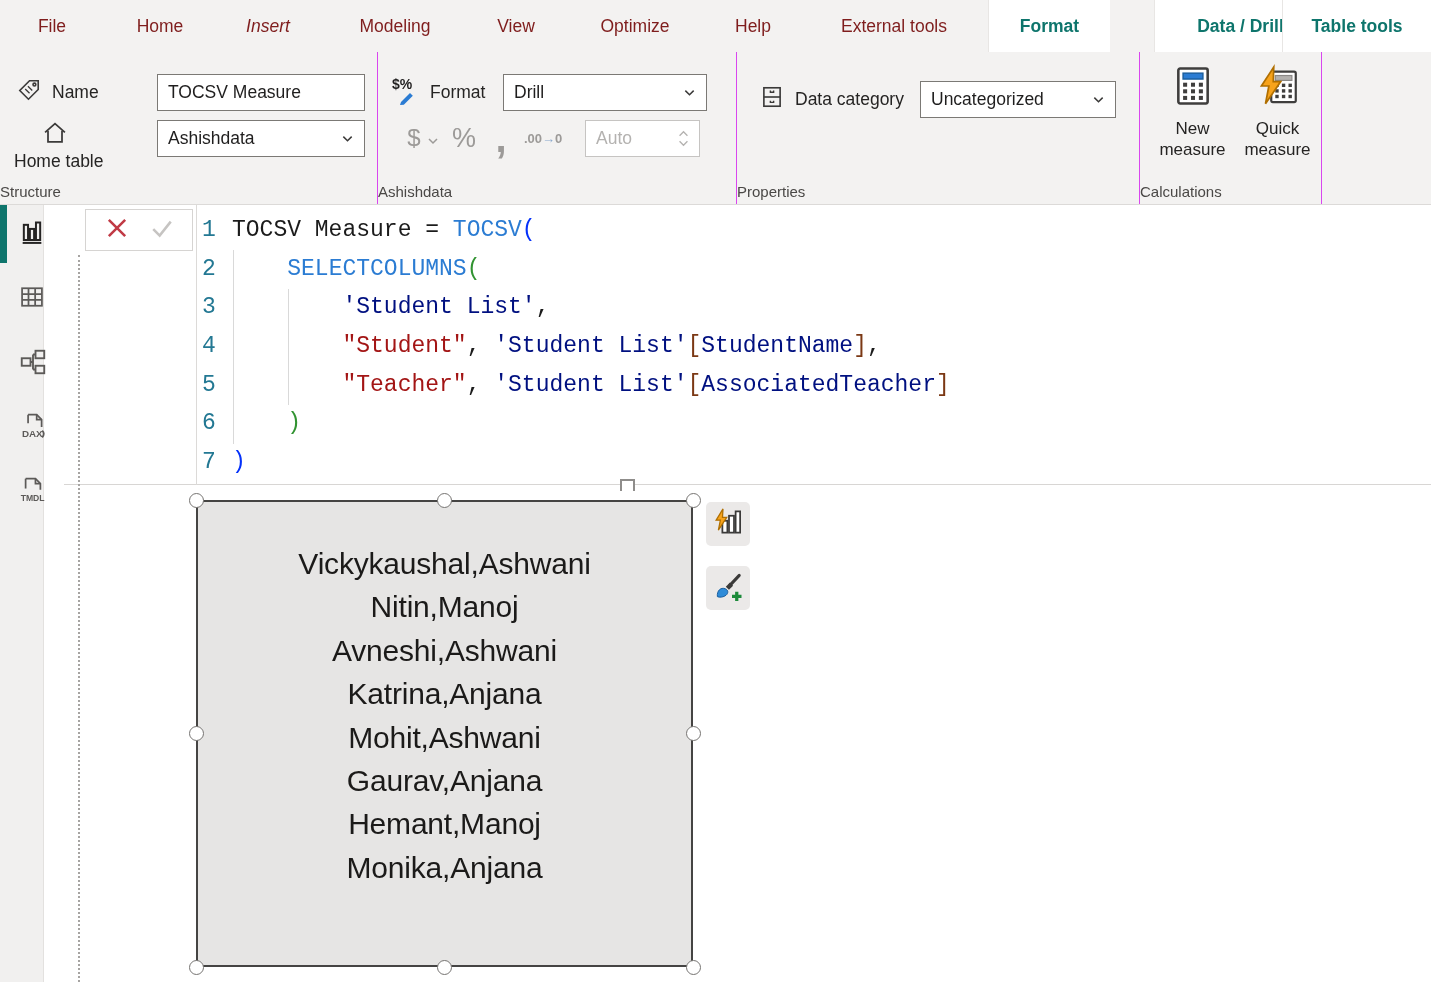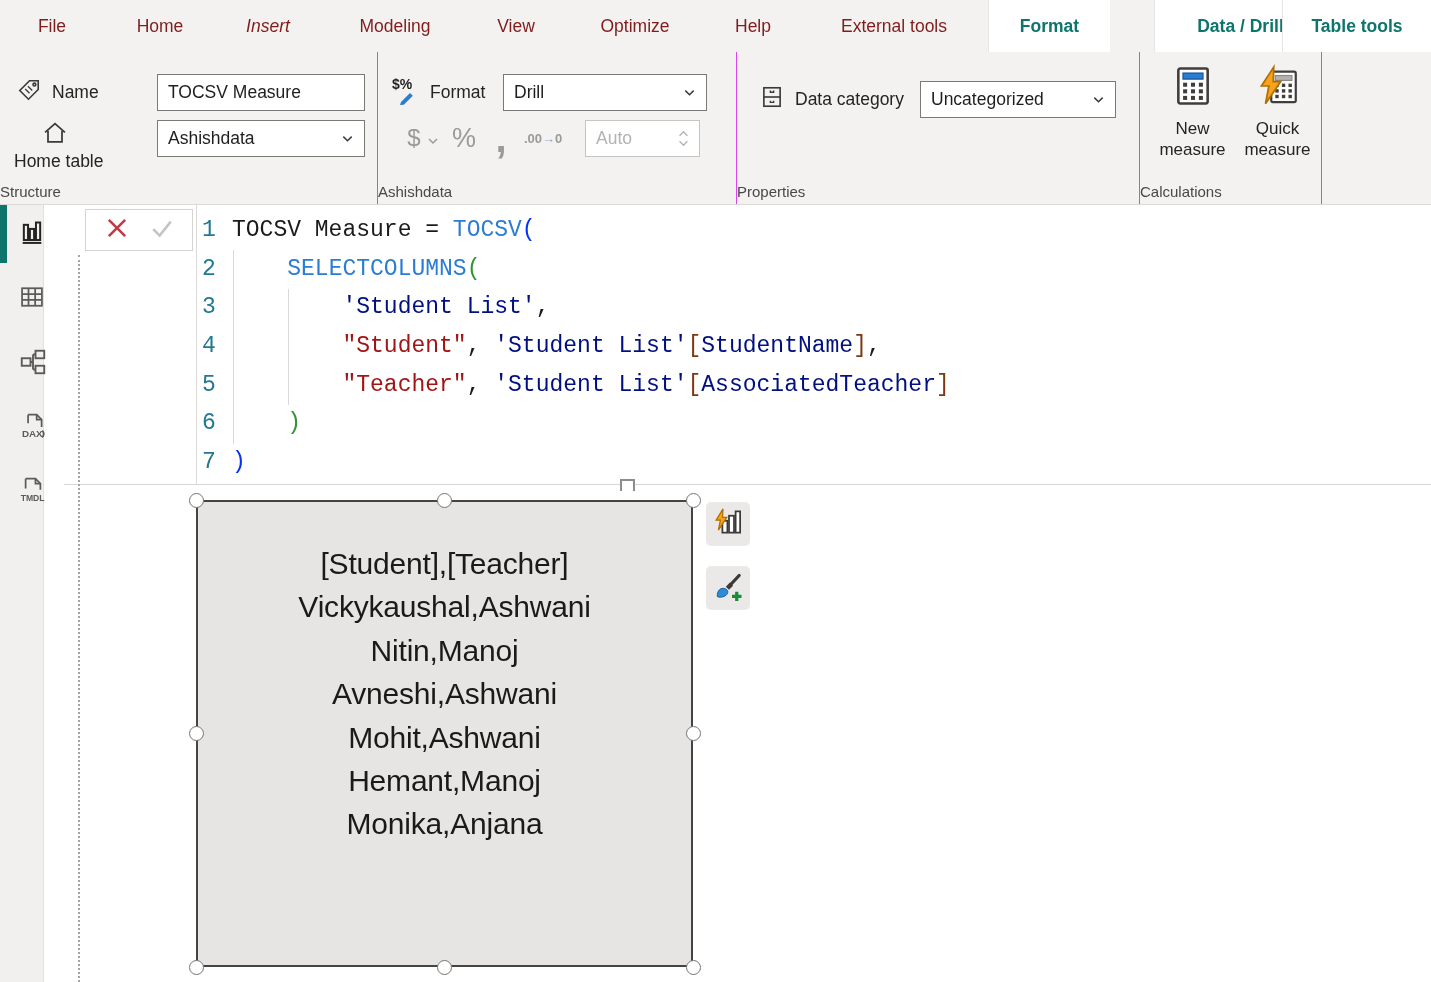--- a/index.html
+++ b/index.html
@@ -292,25 +292,26 @@
         <div class="code-row"><span class="ln">6</span><span class="code"><span class="tok-plain">    </span><span class="tok-paren-green">)</span></span></div>
         <div class="code-row"><span class="ln">7</span><span class="code"><span class="tok-paren-blue">)</span></span></div>
       </div>
   </div>
 
   <div id="fx-handle"></div>
   <div id="dotted-edge"></div>
 
   <div id="card">
     <div id="card-text">
-        <div class="card-line">[Student],[Teacher]</div>
         <div class="card-line">Vickykaushal,Ashwani</div>
         <div class="card-line">Nitin,Manoj</div>
         <div class="card-line">Avneshi,Ashwani</div>
+        <div class="card-line">Katrina,Anjana</div>
         <div class="card-line">Mohit,Ashwani</div>
+        <div class="card-line">Gaurav,Anjana</div>
         <div class="card-line">Hemant,Manoj</div>
         <div class="card-line">Monika,Anjana</div>
       </div>
   </div>
 
   <div class="handle" style="left:188.5px;top:492.5px;"></div>
   <div class="handle" style="left:437px;top:492.5px;"></div>
   <div class="handle" style="left:685.5px;top:492.5px;"></div>
   <div class="handle" style="left:188.5px;top:726px;"></div>
   <div class="handle" style="left:685.5px;top:726px;"></div>

